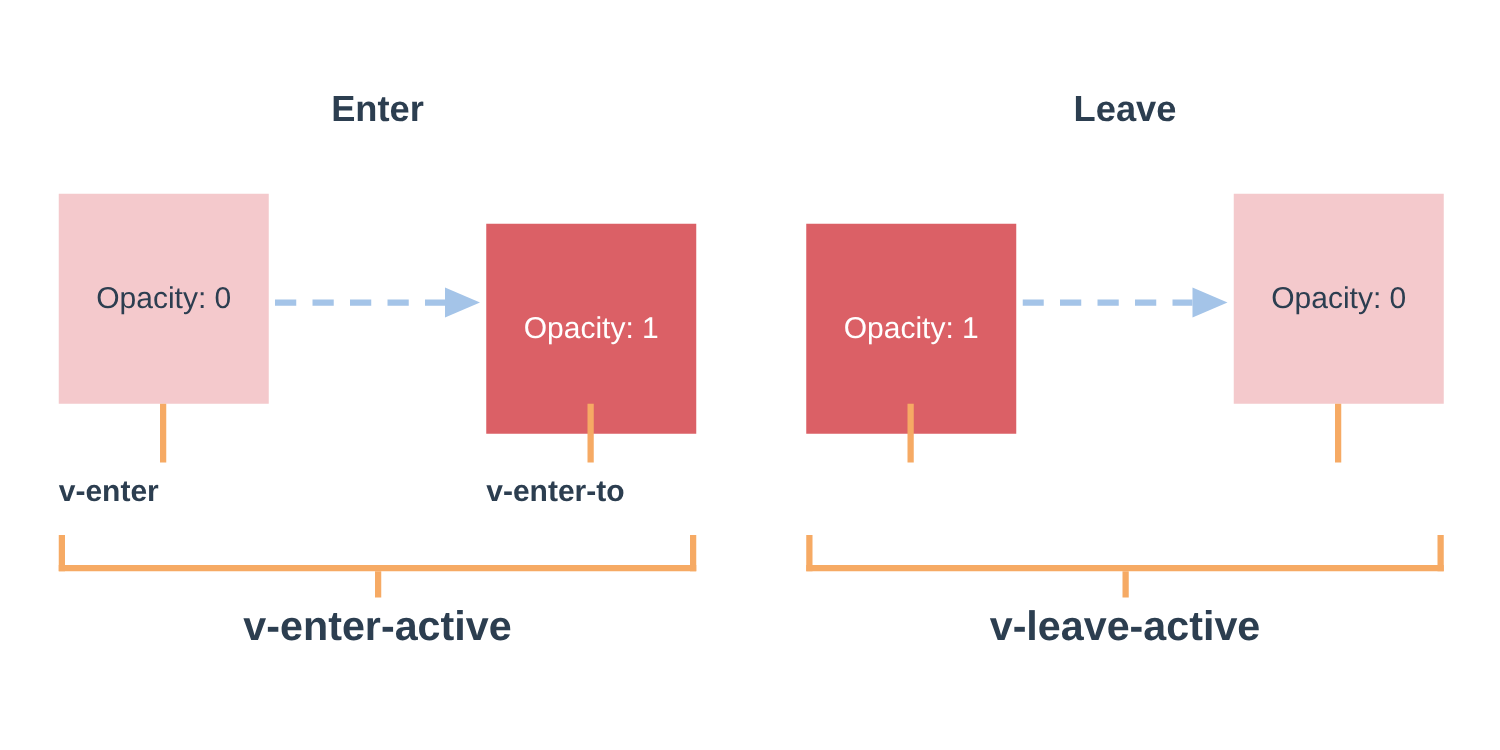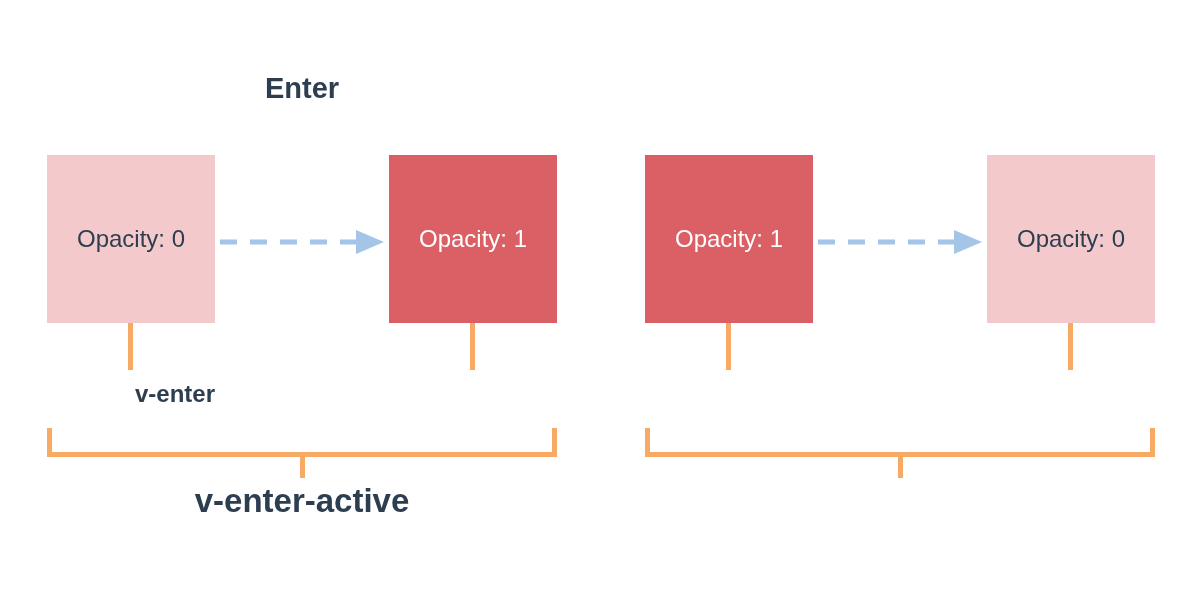--- a/index.html
+++ b/index.html
@@ -36,42 +36,42 @@
     width: 168px;
     height: 168px;
     display: flex;
     align-items: center;
     justify-content: center;
     font-size: 24px;
   }
   .box.from { left: 0; }
   .box.to   { left: 342px; }
   .box[data-state="faded"] { background: var(--pink); color: var(--navy); }
-  .box[data-state="solid"] { background: var(--red);  color: #ffffff; }
+  .box[data-state="solid"] { background: var(--red);  color: #ffffff; margin-top: 24px; }
 
   .arrow {
     position: absolute;
     left: 173px;
     top: 157px;
   }
   .connector {
     position: absolute;
     top: 253px;
     width: 5px;
     height: 47px;
     background: var(--orange);
   }
   .connector.from { left: 81px; }
   .connector.to   { left: 423px; }
 
   .class-label {
     position: absolute;
     top: 310px;
     width: 168px;
-    text-align: right;
+    text-align: left;
     font-size: 24px;
     font-weight: bold;
     color: var(--navy);
   }
   .class-label.from { left: 0; }
   .class-label.to   { left: 342px; }
 
   .bracket-end {
     position: absolute;
     top: 358px;
@@ -126,30 +126,32 @@
     </svg>
 
     <div class="box to" data-state="solid">
       <span>Opacity: 1</span>
     </div>
 
     <div class="connector from"></div>
     <div class="connector to"></div>
 
     <div class="class-label from">v-enter</div>
+    <div class="class-label to">v-enter-to</div>
 
     <div class="bracket-end left"></div>
     <div class="bracket-end right"></div>
     <div class="bracket-bar"></div>
     <div class="bracket-tick"></div>
 
     <div class="active-label">v-enter-active</div>
   </div>
 
   <div class="panel leave">
+    <div class="panel-title">Leave</div>
 
     <div class="box from" data-state="solid">
       <span>Opacity: 1</span>
     </div>
 
     <svg class="arrow" width="166" height="30" viewBox="0 0 166 30">
       <line x1="0" y1="15" x2="136" y2="15" stroke-dasharray="17 13" style="stroke:var(--blue);stroke-width:5"></line>
       <polygon points="136,3 136,27 164,15" style="fill:var(--blue)"></polygon>
     </svg>
 
@@ -159,15 +161,16 @@
 
     <div class="connector from"></div>
     <div class="connector to"></div>
 
 
     <div class="bracket-end left"></div>
     <div class="bracket-end right"></div>
     <div class="bracket-bar"></div>
     <div class="bracket-tick"></div>
 
+    <div class="active-label">v-leave-active</div>
   </div>
 
 </div>
 
 </body></html>

